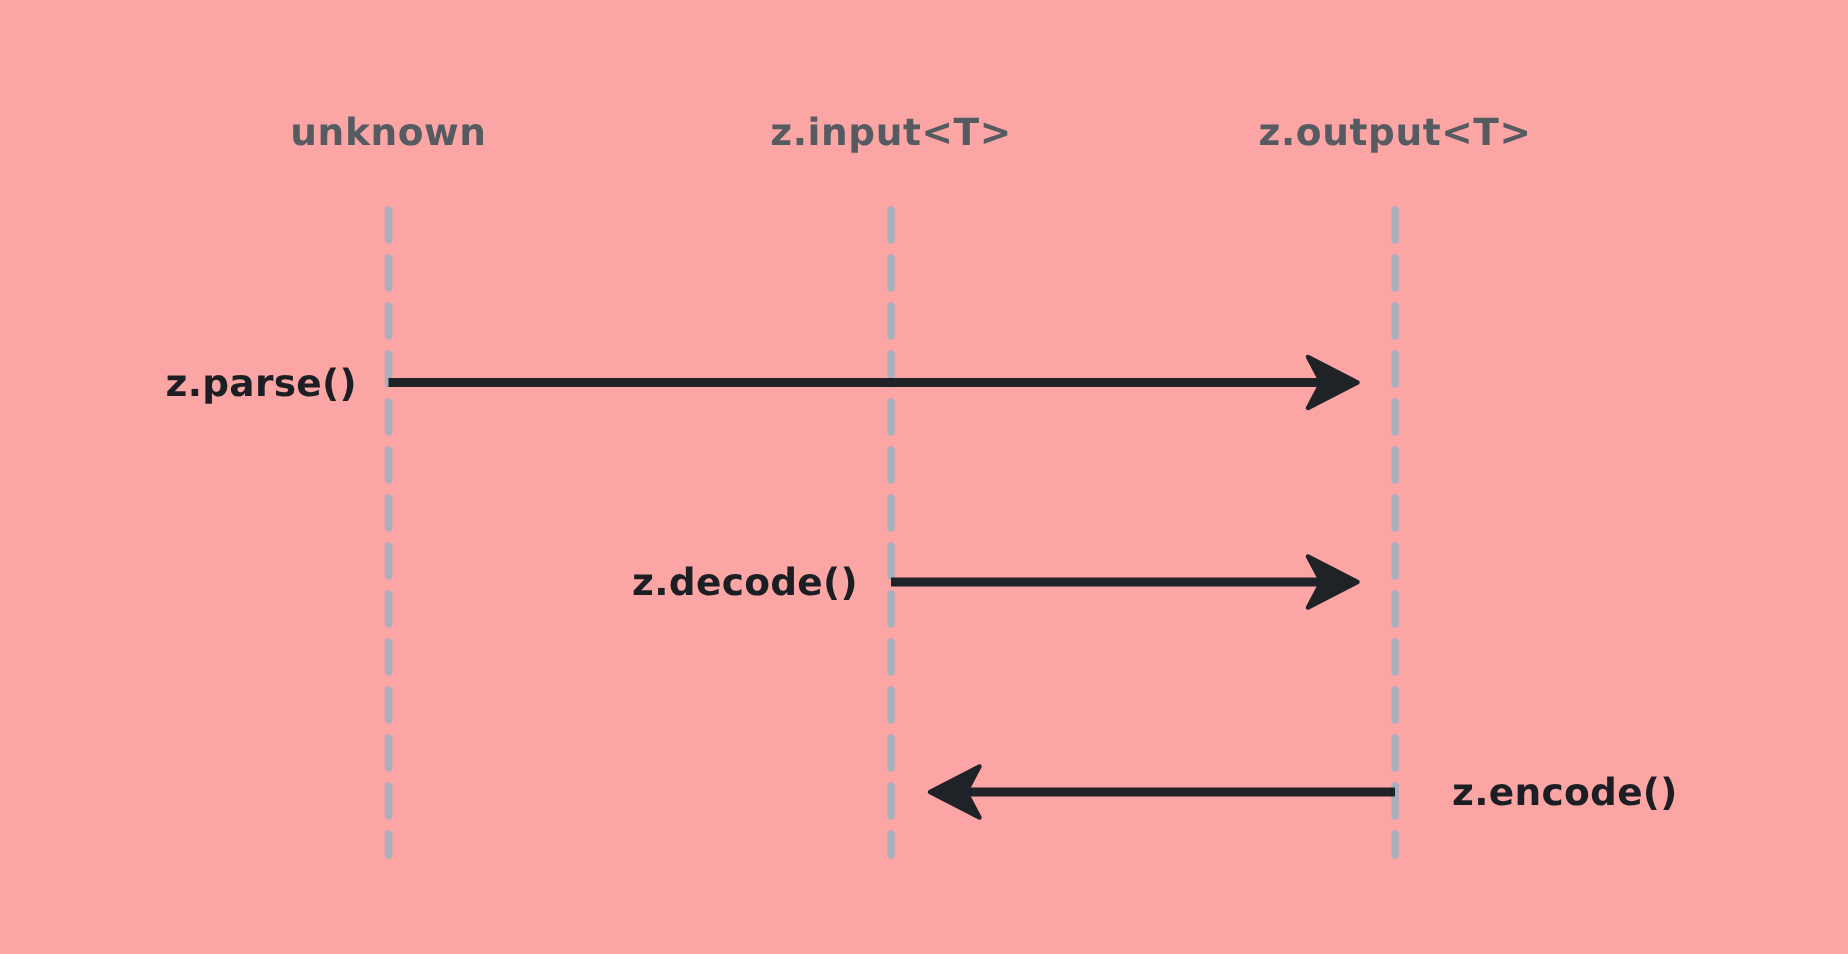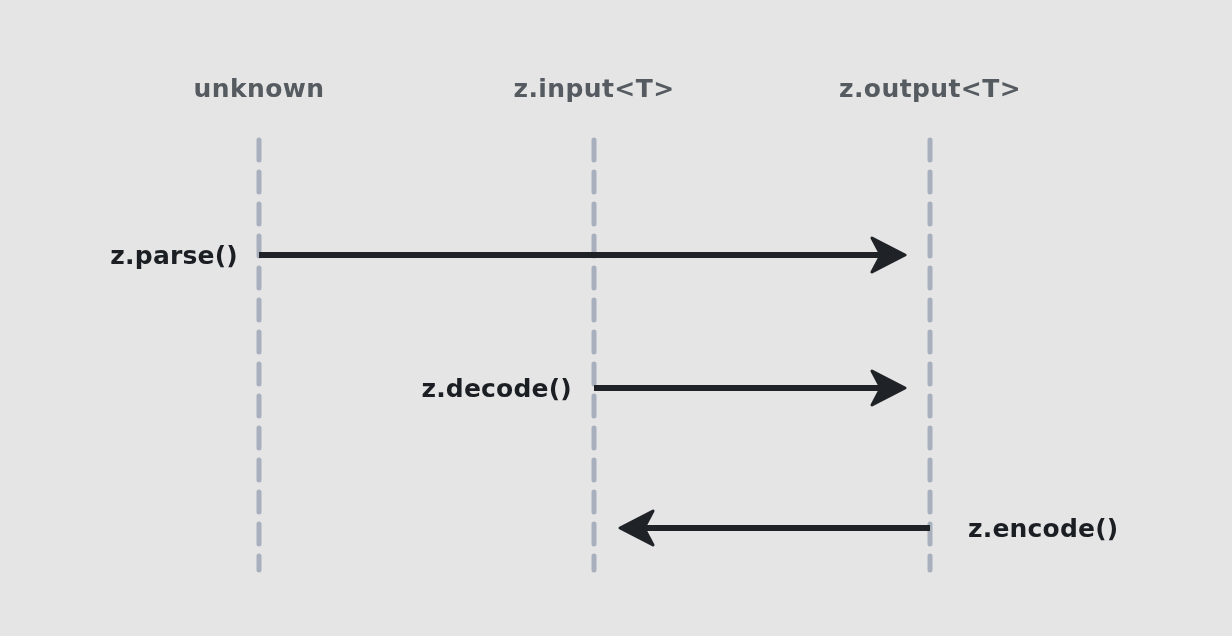--- a/index.html
+++ b/index.html
@@ -11,21 +11,21 @@
     width: 1232px;
     height: 636px;
     background: #f7f9fb;
     font-family: "DejaVu Sans", sans-serif;
     overflow: hidden;
   }
   #diagram-root {
     position: relative;
     width: 1232px;
     height: 636px;
-    background: #e5e5e5;
+    background: #fca5a5;
   }
   #diagram-svg {
     position: absolute;
     inset: 0;
     width: 1232px;
     height: 636px;
     display: block;
   }
   .participant-label {
     font-family: "DejaVu Sans", sans-serif;

